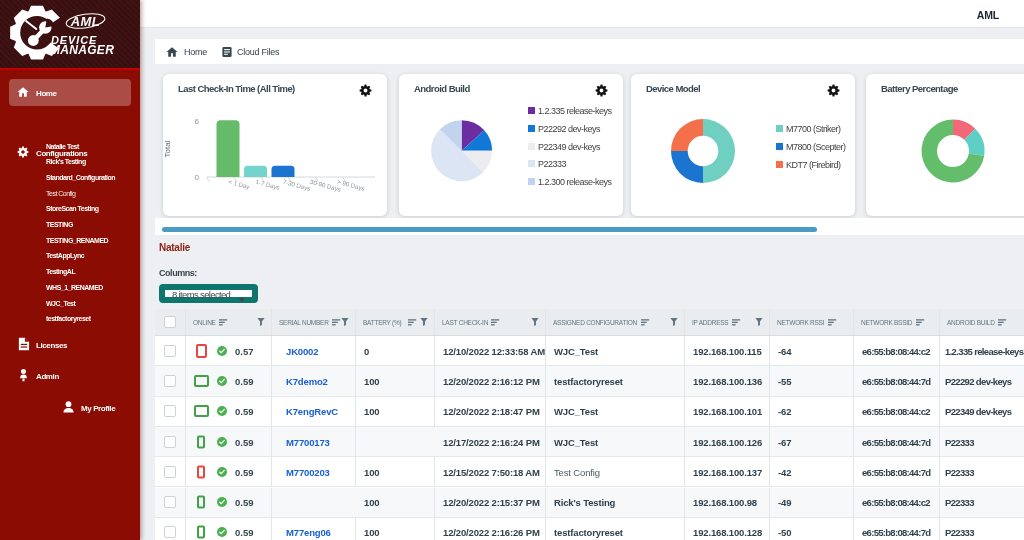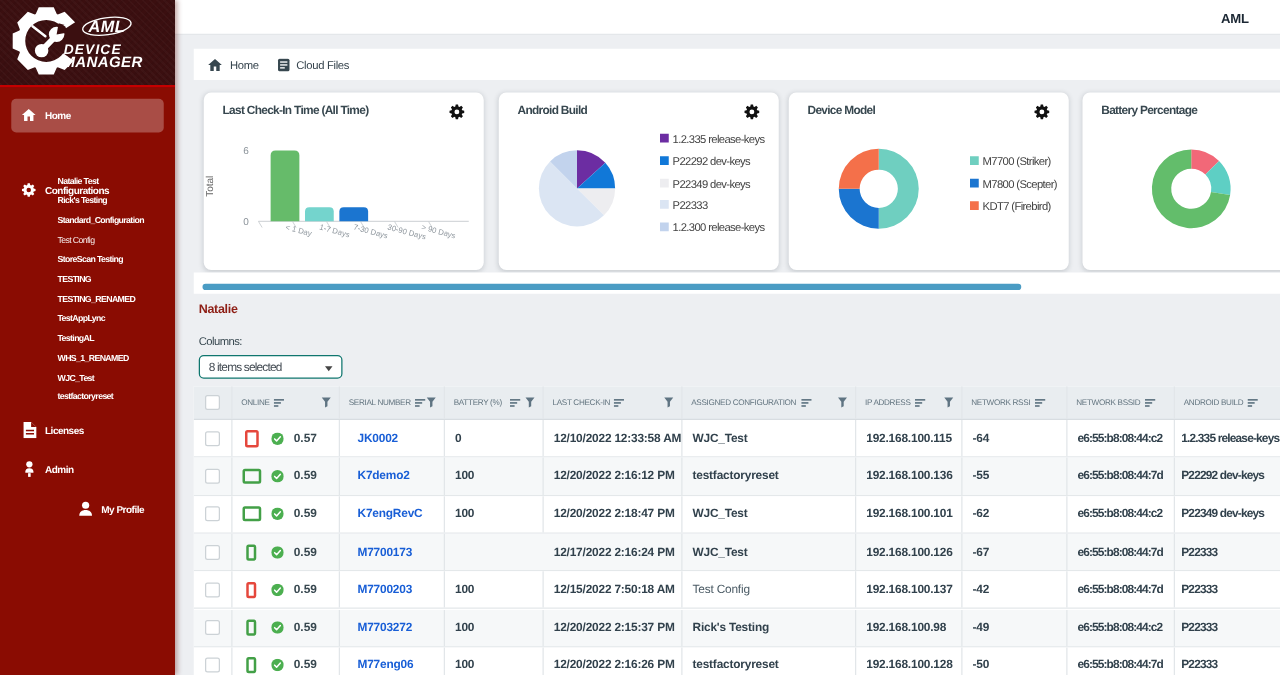--- a/index.html
+++ b/index.html
@@ -24,22 +24,22 @@
 #crumb svg { position:absolute; top:50%; transform:translateY(-50%); }
 .card { position:absolute; top:74px; height:142px; width:224px; background:#fff; border-radius:6px; box-shadow:0 1px 4px rgba(40,50,60,.18); }
 .card .title { position:absolute; left:15px; top:9px; font-size:9.5px; letter-spacing:-0.55px; font-weight:bold; color:#37474f; }
 .card .gear { position:absolute; right:15px; top:9px; }
 .legend { position:absolute; font-size:9px; letter-spacing:-0.5px; color:#424242; }
 .legend .li { position:absolute; white-space:nowrap; }
 .legend .sq { display:inline-block; width:7px; height:7px; margin-right:3px; }
 #hstrack { position:absolute; left:155px; top:218px; width:869px; height:17px; background:#fff; }
 #hsthumb { position:absolute; left:162px; top:227px; width:655px; height:5px; border-radius:3px; background:#4a9cc4; z-index:2; }
 #devices-h { position:absolute; left:159px; top:242px; font-size:10px; letter-spacing:-0.25px; font-weight:bold; color:#8e1f16; }
-#columns-h { position:absolute; left:159px; top:268px; font-size:9px; letter-spacing:-0.45px; font-weight:normal; color:#37474f; }
-#dd { position:absolute; left:159px; top:284px; width:115px; height:19px; background:#fff; border:1px solid #0f766e; border-radius:4px; }
+#columns-h { position:absolute; left:159px; top:268px; font-size:9px; letter-spacing:-0.45px; font-weight:bold; color:#37474f; }
+#dd { position:absolute; left:159px; top:284px; width:99px; height:19px; background:#fff; border:6px solid #0f766e; border-radius:4px; }
 #dd .t { position:absolute; left:7px; top:50%; transform:translateY(-50%); font-size:9.5px; letter-spacing:-0.65px; color:#424a52; }
 #dd .c { position:absolute; right:7px; top:8px; width:0; height:0; border-left:3.5px solid transparent; border-right:3.5px solid transparent; border-top:4px solid #444; }
 #tbl { position:absolute; left:155px; top:309px; width:869px; height:231px; background:#fff; overflow:hidden; }
 .hrow { position:absolute; left:0; top:0; width:905px; height:27px; background:#e9edf0; border-bottom:1px solid #d8dde1; }
 .trow { position:absolute; left:0; width:905px; height:30.3px; border-bottom:1px solid #e4e8ea; background:#fff; }
 .trow.alt { background:#f6f8f9; }
 .cell { position:absolute; top:0; height:100%; border-right:1px solid #e2e6e9; }
 .hc { font-size:6.5px; color:#62747f; letter-spacing:-0.25px; white-space:nowrap; }
 .hc .lbl { position:absolute; left:7px; top:10px; }
 .hc svg.srt { position:absolute; top:10px; }
@@ -506,23 +506,20 @@
         <span class="chk"></span>
       </div>
       <div class="cell" style="left:31px;width:86px;">
         <span class="batt p g"></span>
         <span class="okc"><svg width="10" height="10" viewBox="0 0 14 14">
             <circle cx="7" cy="7" r="7" fill="#4caf50"></circle>
             <path d="M3.8 7.2 L6 9.4 L10.2 4.8" stroke="#fff" stroke-width="1.7" fill="none" stroke-linecap="round" stroke-linejoin="round"></path>
           </svg></span>
         <span class="num">0.59</span>
       </div>
-      <div class="cell bc serial2" style="left:117px;width:84px;">
-        <span class="tv serial" style="left:14px;">M7703272</span>
-      </div>
       <div class="cell bc" style="left:201px;width:79px;">
         <span class="tv">100</span>
       </div>
       <div class="cell bc cks" style="left:280px;width:111px;">
         <span class="tv">12/20/2022 2:15:37 PM</span>
       </div>
       <div class="cell bc" style="left:391px;width:139px;">
         <span class="tv">Rick's Testing</span>
       </div>
       <div class="cell bc" style="left:530px;width:85px;">

